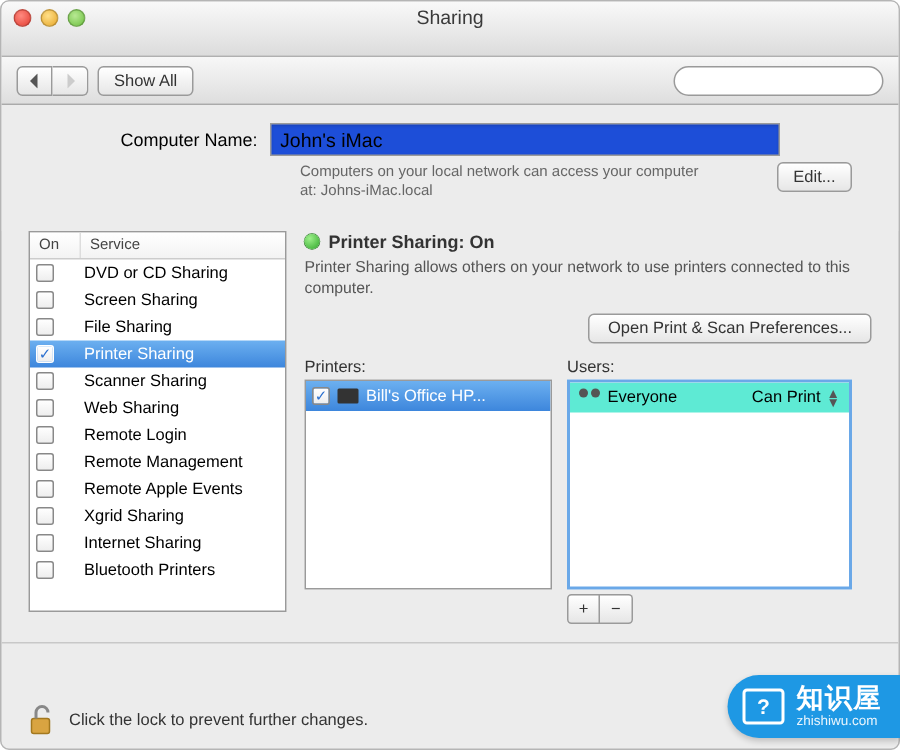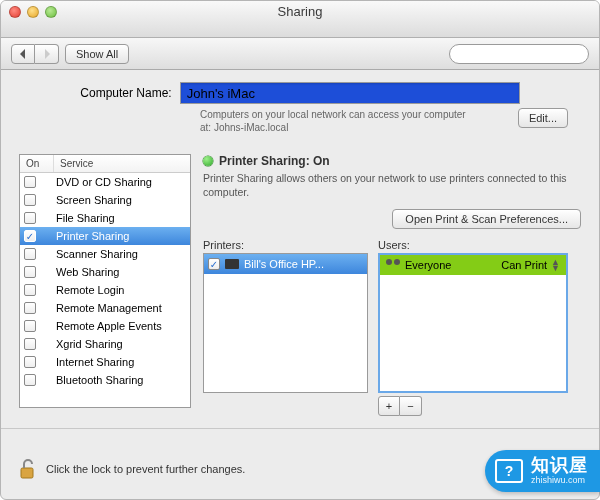--- a/index.html
+++ b/index.html
@@ -46,28 +46,28 @@
 .prefbtn { float: right; padding: 3px 12px; font-size: 11px; margin-bottom: 10px; }
 .clear { clear: both; }
 .two { display: flex; gap: 10px; }
 .col { flex: 0 0 auto; }
 .col1 { width: 165px; }
 .col2 { width: 190px; }
 .col h4 { font-size: 11px; font-weight: normal; color: #333; margin-bottom: 2px; }
 .listbox { border: 1px solid #9a9a9a; background: #fff; height: 140px; overflow: hidden; }
 .col2 .listbox { border: 2px solid #6aa8e8; }
 .lrow { display: flex; align-items: center; gap: 5px; padding: 2px 4px; font-size: 11px; background: linear-gradient(#6cb0f0,#3d86dc); color: #fff; height: 20px; }
-.urow { display: flex; align-items: center; justify-content: space-between; padding: 2px 6px; font-size: 11px; height: 20px; background: #84cc16; }
+.urow { display: flex; align-items: center; justify-content: space-between; padding: 2px 6px; font-size: 11px; height: 20px; background: #5eead4; }
 .urow .left { display: flex; align-items: center; gap: 5px; }
 .stepper { font-size: 9px; line-height: 6px; color: #555; }
 .pm { margin-top: 3px; display: flex; }
 .pm .tbtn { width: 22px; border-radius: 0; }
 .pm .tbtn:first-child { border-radius: 3px 0 0 3px; }
 .pm .tbtn:last-child { border-radius: 0 3px 3px 0; border-left: 0; }
-.lockbar { position: absolute; bottom: 20px; left: 18px; display: flex; align-items: center; gap: 8px; font-size: 11px; color: #333; }
+.lockbar { position: absolute; bottom: 9px; left: 18px; display: flex; align-items: center; gap: 8px; font-size: 11px; color: #333; }
 .hr { border: 0; border-top: 1px solid #c8c8c8; margin: 12px 0 10px; }
 .watermark { position: absolute; right: 0; bottom: 8px; display: flex; align-items: center; gap: 8px; background: #1e98e4; color: #fff; padding: 6px 12px 6px 10px; border-radius: 22px 0 0 22px; font-size: 14px; box-shadow: 0 2px 4px rgba(0,0,0,0.2); }
 .wm-icon { width: 28px; height: 24px; border: 2px solid #fff; border-radius: 3px; position: relative; }
 .wm-icon::after { content: "?"; position: absolute; inset: 0; display: flex; align-items: center; justify-content: center; color: #fff; font-weight: bold; font-size: 14px; }
 .wm-txt { display: flex; flex-direction: column; line-height: 1.1; }
 .wm-txt .big { font-size: 18px; font-weight: bold; letter-spacing: 1px; }
 .wm-txt .small { font-size: 9px; opacity: 0.9; }
 .printer-icon { width: 14px; height: 10px; background: #333; border-radius: 1px; position: relative; display: inline-block; }
 .people-icon { width: 14px; height: 12px; position: relative; display: inline-block; }
 .people-icon::before, .people-icon::after { content: ""; position: absolute; width: 6px; height: 6px; background: #555; border-radius: 50%; top: 0; }
@@ -169,21 +169,21 @@
           <div class="svc-row">
             <span class="chk"></span>
             <span>Xgrid Sharing</span>
           </div>
           <div class="svc-row">
             <span class="chk"></span>
             <span>Internet Sharing</span>
           </div>
           <div class="svc-row">
             <span class="chk"></span>
-            <span>Bluetooth Sharing</span>
+            <span>Bluetooth Printers</span>
           </div>
         </div>
     </div>
 
     <div class="detail">
       <div class="status-row">
         <span class="dot"></span>
         <span>Printer Sharing: On</span>
       </div>
       <div class="desc">Printer Sharing allows others on your network to use printers connected to this computer.</div>

